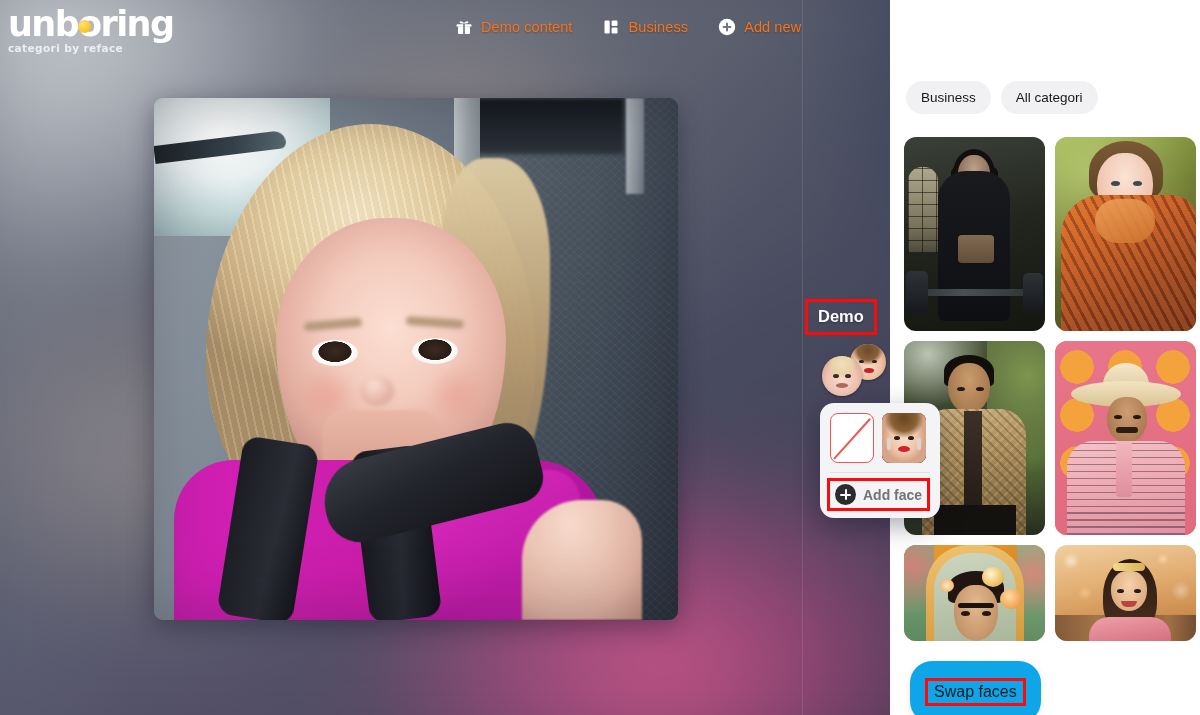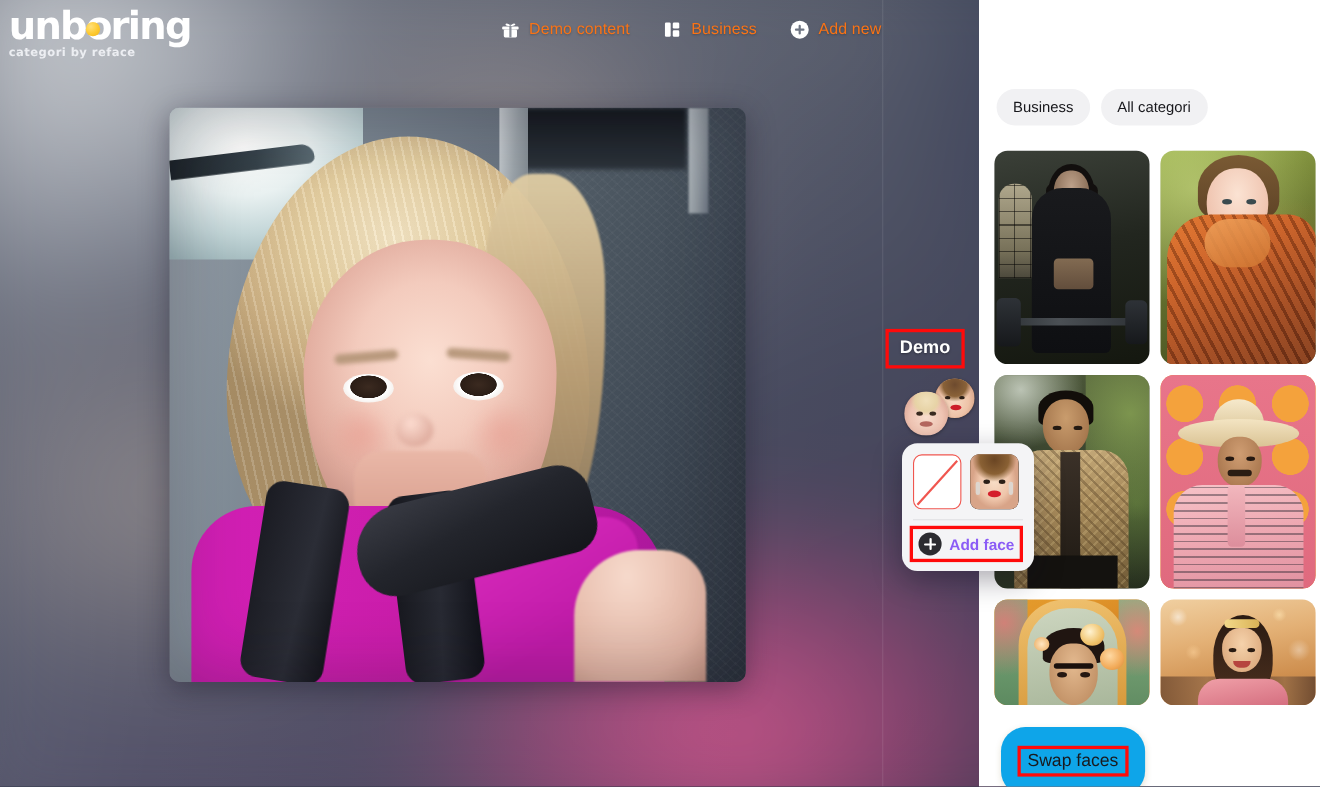--- a/index.html
+++ b/index.html
@@ -233,21 +233,21 @@
   #add-face-hl{display:inline-block;padding:3px 5px;}
   #add-face-btn{display:flex;align-items:center;gap:7px;cursor:pointer;}
   #add-face-btn .plus{
     width:21px;height:21px;border-radius:50%;background:#2b2b30;position:relative;flex:none;
   }
   #add-face-btn .plus:before,#add-face-btn .plus:after{
     content:"";position:absolute;background:#fff;border-radius:1px;
   }
   #add-face-btn .plus:before{left:5px;top:9.7px;width:11px;height:2px;}
   #add-face-btn .plus:after{left:9.5px;top:5px;width:2px;height:11px;}
-  #add-face-btn .txt{font-size:14px;font-weight:700;color:#8b5cf6;white-space:nowrap;}
+  #add-face-btn .txt{font-size:14px;font-weight:700;color:#737373;white-space:nowrap;}
   
   #right-panel{
     position:absolute;left:890px;top:0;width:310px;height:715px;background:#fff;z-index:8;
   }
   #chips{position:absolute;left:16px;top:81px;display:flex;gap:10px;}
   .chip{
     background:#f1f1f3;border-radius:17px;padding:9px 15px;font-size:13.5px;color:#18181c;
     white-space:nowrap;cursor:pointer;flex:none;
   }
   #gallery{position:absolute;left:14px;top:137px;width:310px;display:flex;flex-wrap:wrap;gap:10px;}

